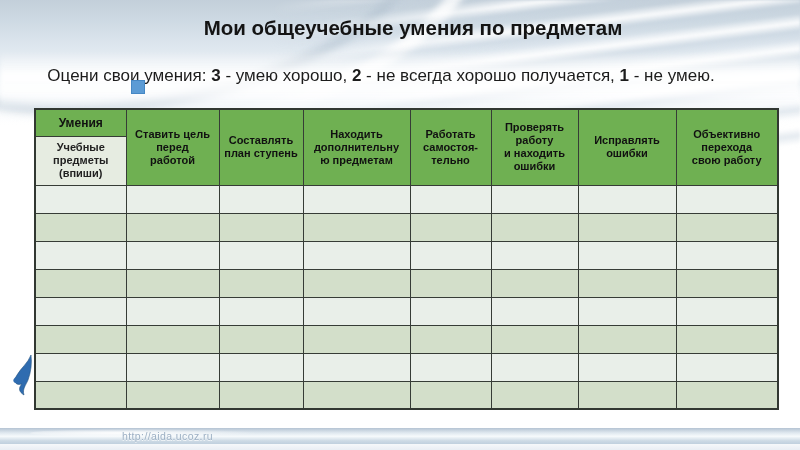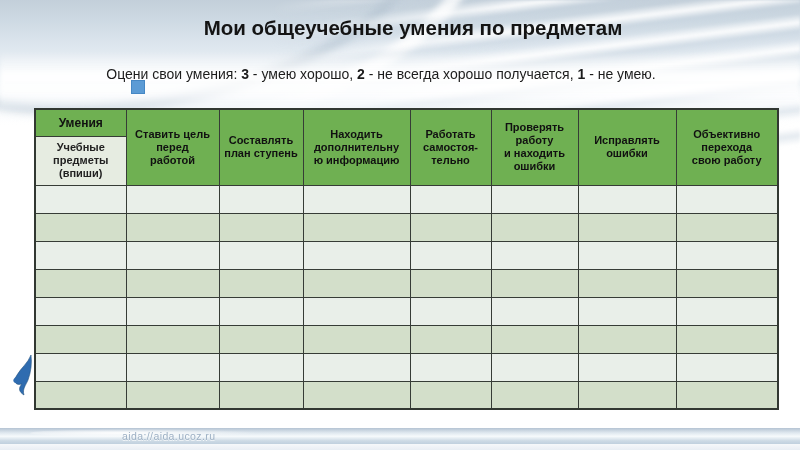--- a/index.html
+++ b/index.html
@@ -39,21 +39,21 @@
     filter:blur(1px);
   }
   
   .title{
     position:absolute;top:17px;left:0;width:800px;box-sizing:border-box;padding-left:26px;
     text-align:center;font-weight:bold;font-size:20.5px;line-height:22.5px;color:#141414;
   }
   .title .serif-num{font-family:"Liberation Serif",serif;font-style:italic;font-weight:normal;font-size:21px;}
   .subtitle{
     position:absolute;top:66px;left:0;width:736px;box-sizing:border-box;padding-left:26px;
-    text-align:center;font-size:14px;color:#1c1c1c;
+    text-align:center;font-size:17px;color:#1c1c1c;
   }
   .subtitle b{font-weight:bold;}
   .blue-square{
     position:absolute;left:131px;top:80px;width:12px;height:12px;
     background:#5b9bd5;border:1px solid #4587c4;
   }
   
   table.skills{
     position:absolute;left:34px;top:108px;width:743px;
     border-collapse:collapse;table-layout:fixed;
@@ -127,21 +127,21 @@
     <thead>
       <tr class="hdr1">
         <th class="corner-top">Умения</th>
         <th class="skill" rowspan="2">Ставить цель
 перед
 работой</th>
         <th class="skill" rowspan="2">Составлять
 план ступень</th>
         <th class="skill" rowspan="2">Находить
 дополнительну
-ю информацию</th>
+ю предметам</th>
         <th class="skill" rowspan="2">Работать
 самостоя-
 тельно</th>
         <th class="skill" rowspan="2">Проверять
 работу
 и находить
 ошибки</th>
         <th class="skill" rowspan="2">Исправлять
 ошибки</th>
         <th class="skill" rowspan="2">Объективно
@@ -238,16 +238,16 @@
       </tbody>
   </table>
 
   <svg class="curl" viewBox="0 0 24 42">
     <path d="M18 1 C15 9 8 14 4 21 C0 27 2 32 9 30 C5 34 6 38 11 41 C9 35 13 31 15 26 C18 18 19 9 18 1 Z" fill="#2f6cb0" stroke="#24527f" stroke-width="0.6"></path>
     <path d="M3 23 C-1 25 0 29 3 29 Z" fill="#2f6cb0"></path>
   </svg>
 
   <div class="footer-bar">
     <div class="footer-gloss"></div>
-    <a class="footer-url" href="#">aida://aida.ucoz.ru</a>
+    <a class="footer-url" href="#">http://aida.ucoz.ru</a>
   </div>
 
 </div>
 
 </body></html>

